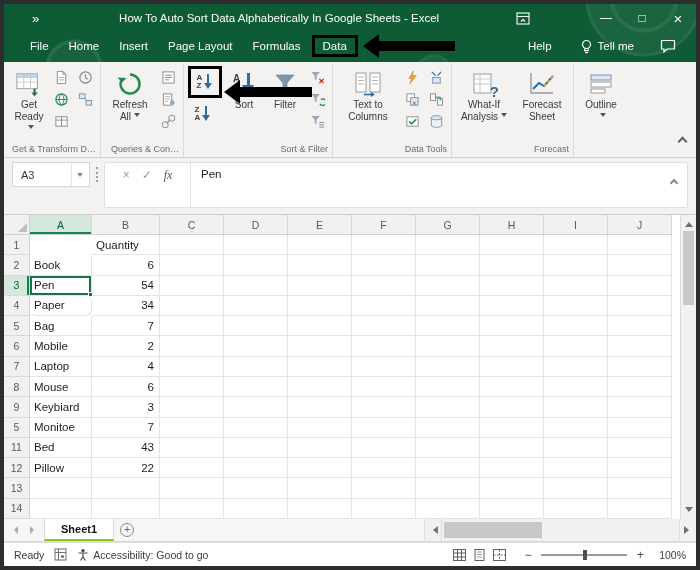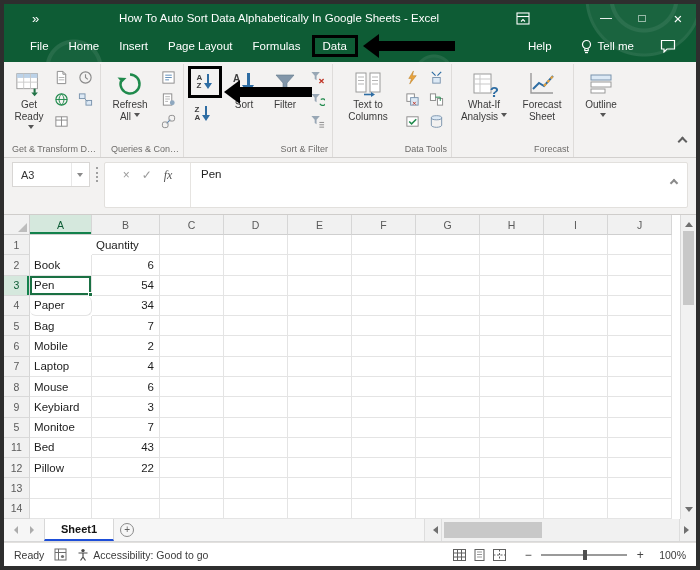--- a/index.html
+++ b/index.html
@@ -102,21 +102,21 @@
   .tri-down{width:0;height:0;border:4px solid transparent;border-top:5px solid #707070}
   .tri-left{width:0;height:0;border:4px solid transparent;border-right:5px solid #707070}
   .tri-right{width:0;height:0;border:4px solid transparent;border-left:5px solid #707070}
   .vs-thumb{height:74px;background:#c8c8c8;margin:1px 2px;cursor:grab}
   .vs-track{flex:1}
 
   
   .sheetbar{height:23px;background:#f6f6f6;border-bottom:1px solid #d8d8d8;display:flex;align-items:stretch;font-size:11px;flex:none}
   .snav{width:20px;display:flex;align-items:center;justify-content:center;cursor:pointer}
   .snav .tri-left,.snav .tri-right{border-width:4px;opacity:.55}
-  .stab{background:#fff;border-left:1px solid #d8d8d8;border-right:1px solid #d8d8d8;border-bottom:2px solid #1d4ed8;padding:0 16px;display:flex;align-items:center;font-weight:bold;color:#141414;cursor:pointer}
+  .stab{background:#fff;border-left:1px solid #d8d8d8;border-right:1px solid #d8d8d8;border-bottom:2px solid #84cc16;padding:0 16px;display:flex;align-items:center;font-weight:bold;color:#141414;cursor:pointer}
   .addsheet{width:26px;display:flex;align-items:center;justify-content:center;cursor:pointer}
   .addsheet .circle{width:14px;height:14px;border-radius:50%;border:1px solid #8a8a8a;color:#5f5f5f;font-size:10px;line-height:12px;text-align:center}
   .hscroll{margin-left:auto;display:flex;align-items:stretch;width:272px}
   .hs-btn{width:17px;display:flex;align-items:center;justify-content:center;background:#f1f1f1;border-left:1px solid #ddd;cursor:pointer}
   .hs-track{flex:1;background:#f1f1f1;position:relative;border-left:1px solid #ddd}
   .hs-thumb{position:absolute;left:2px;top:3px;bottom:3px;width:98px;background:#c8c8c8;cursor:grab}
 
   
   .statusbar{height:24px;background:#ffffff;border-top:1px solid #e2e0de;display:flex;align-items:center;font-size:10.5px;color:#3b3b3b;padding:0 10px;flex:none}
   .sb-item{display:flex;align-items:center;gap:4px;margin-right:10px}

